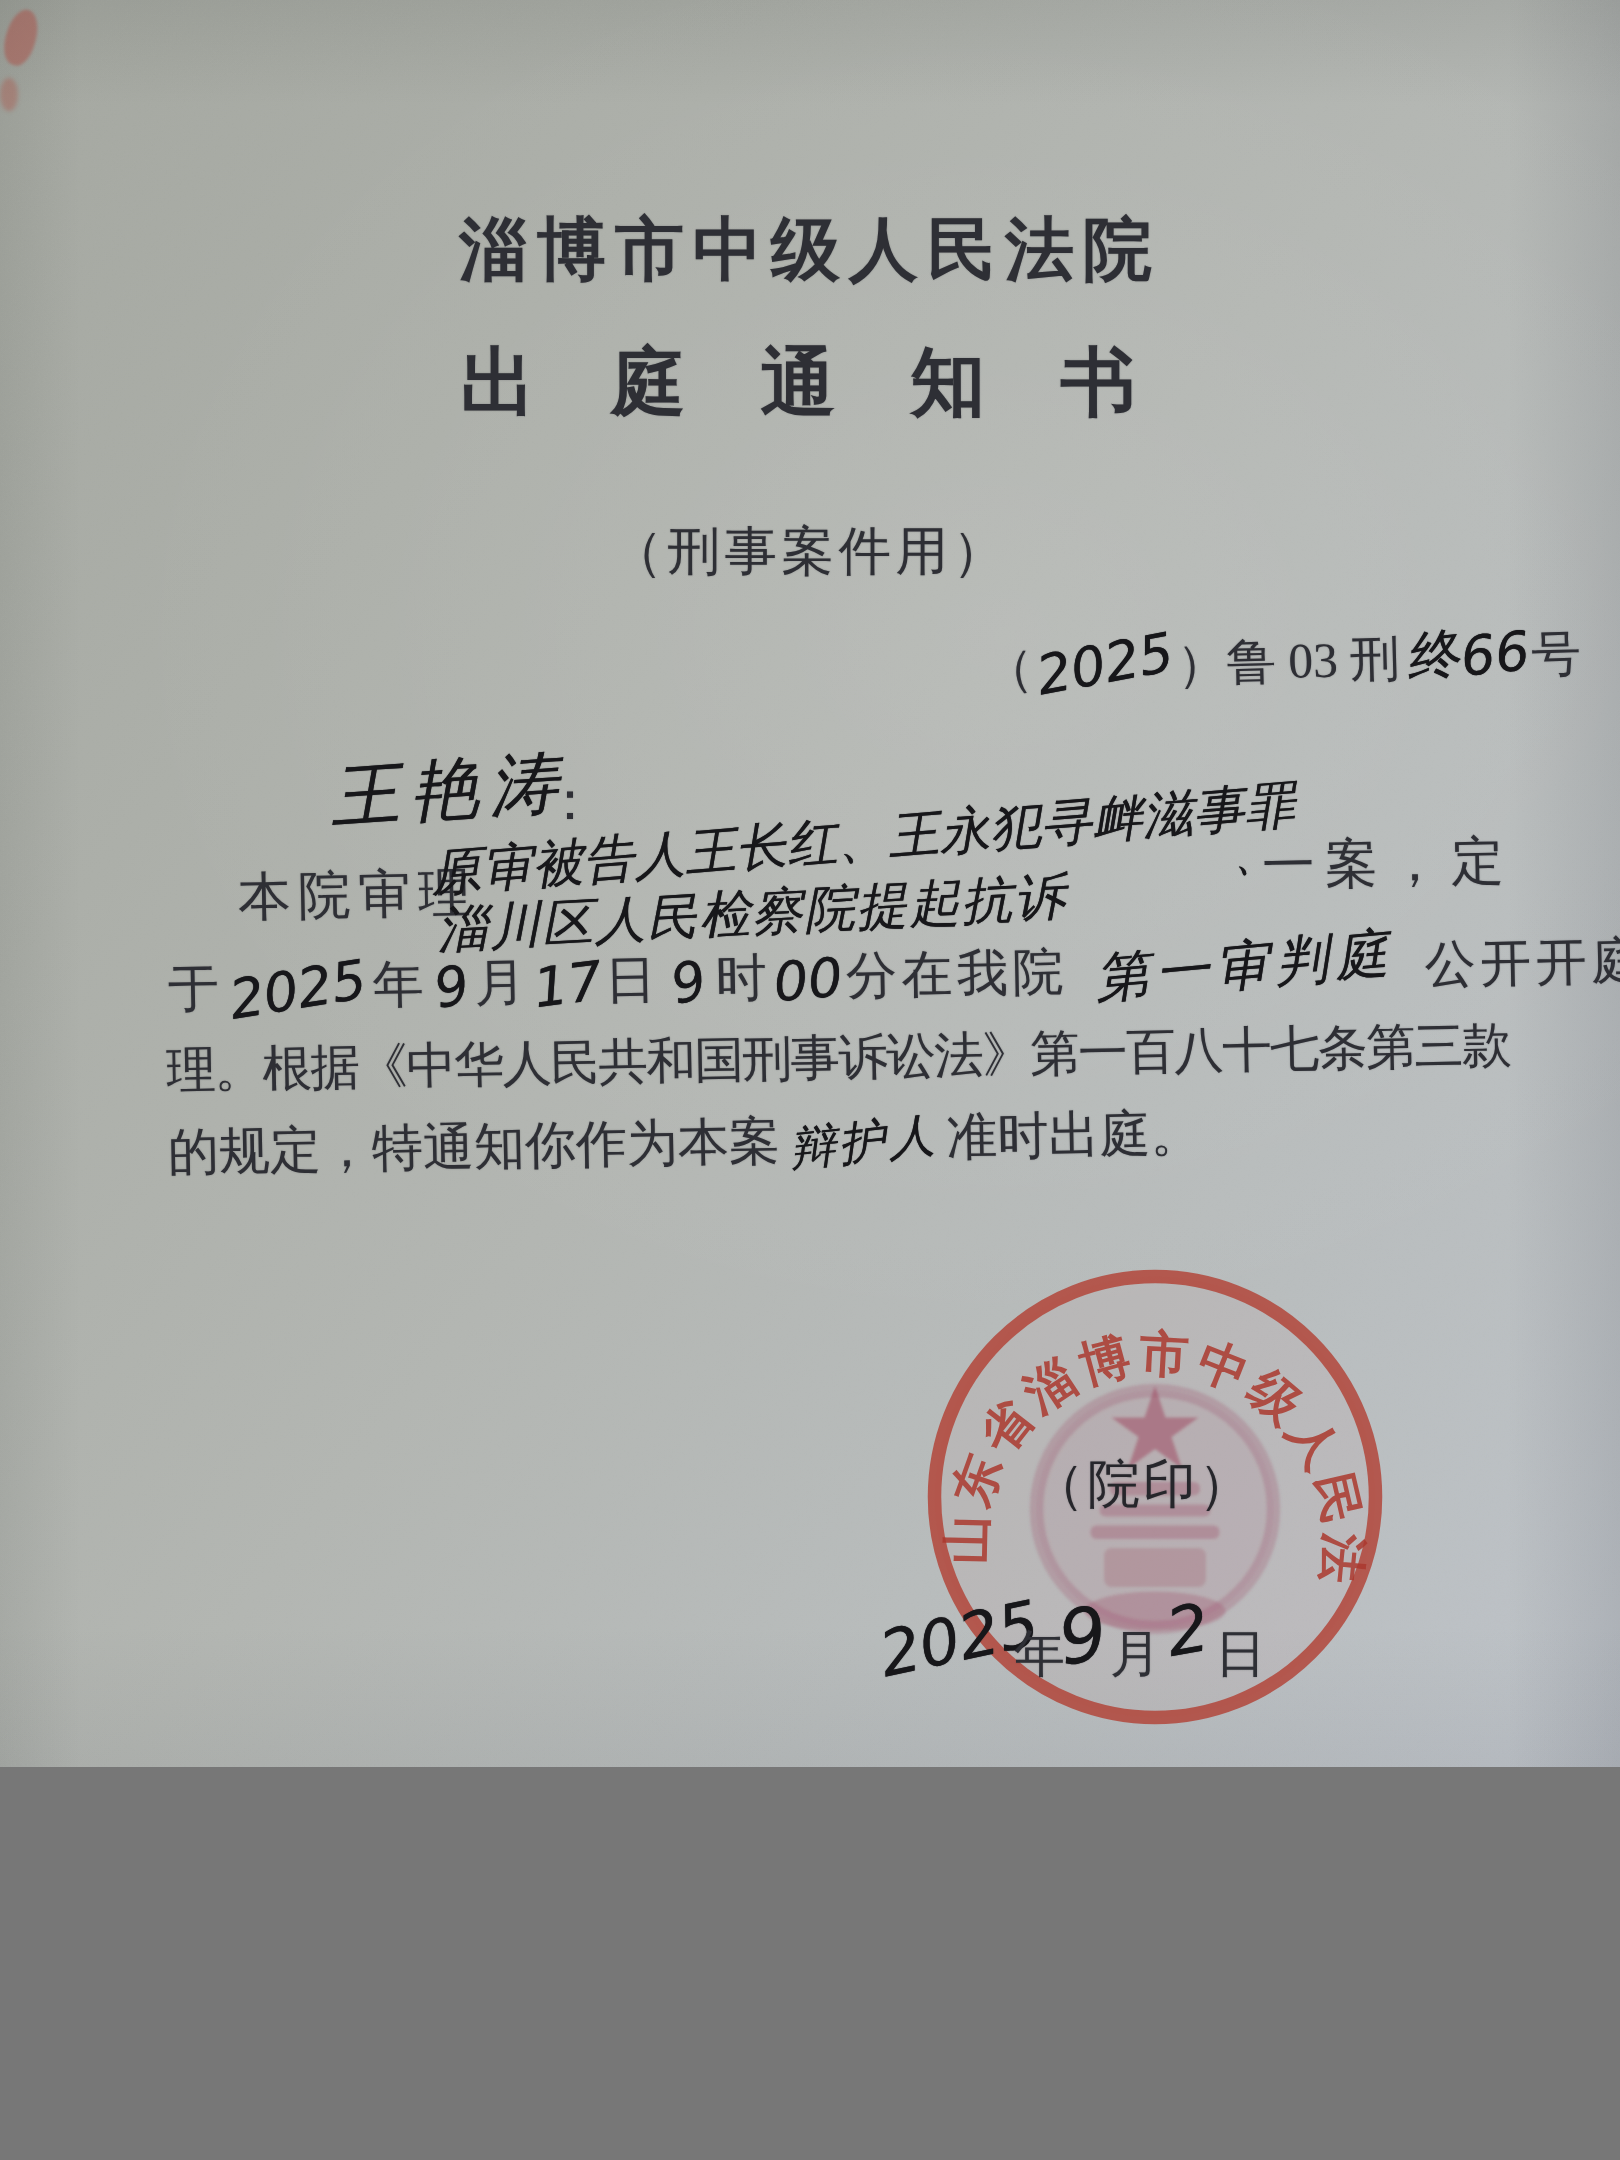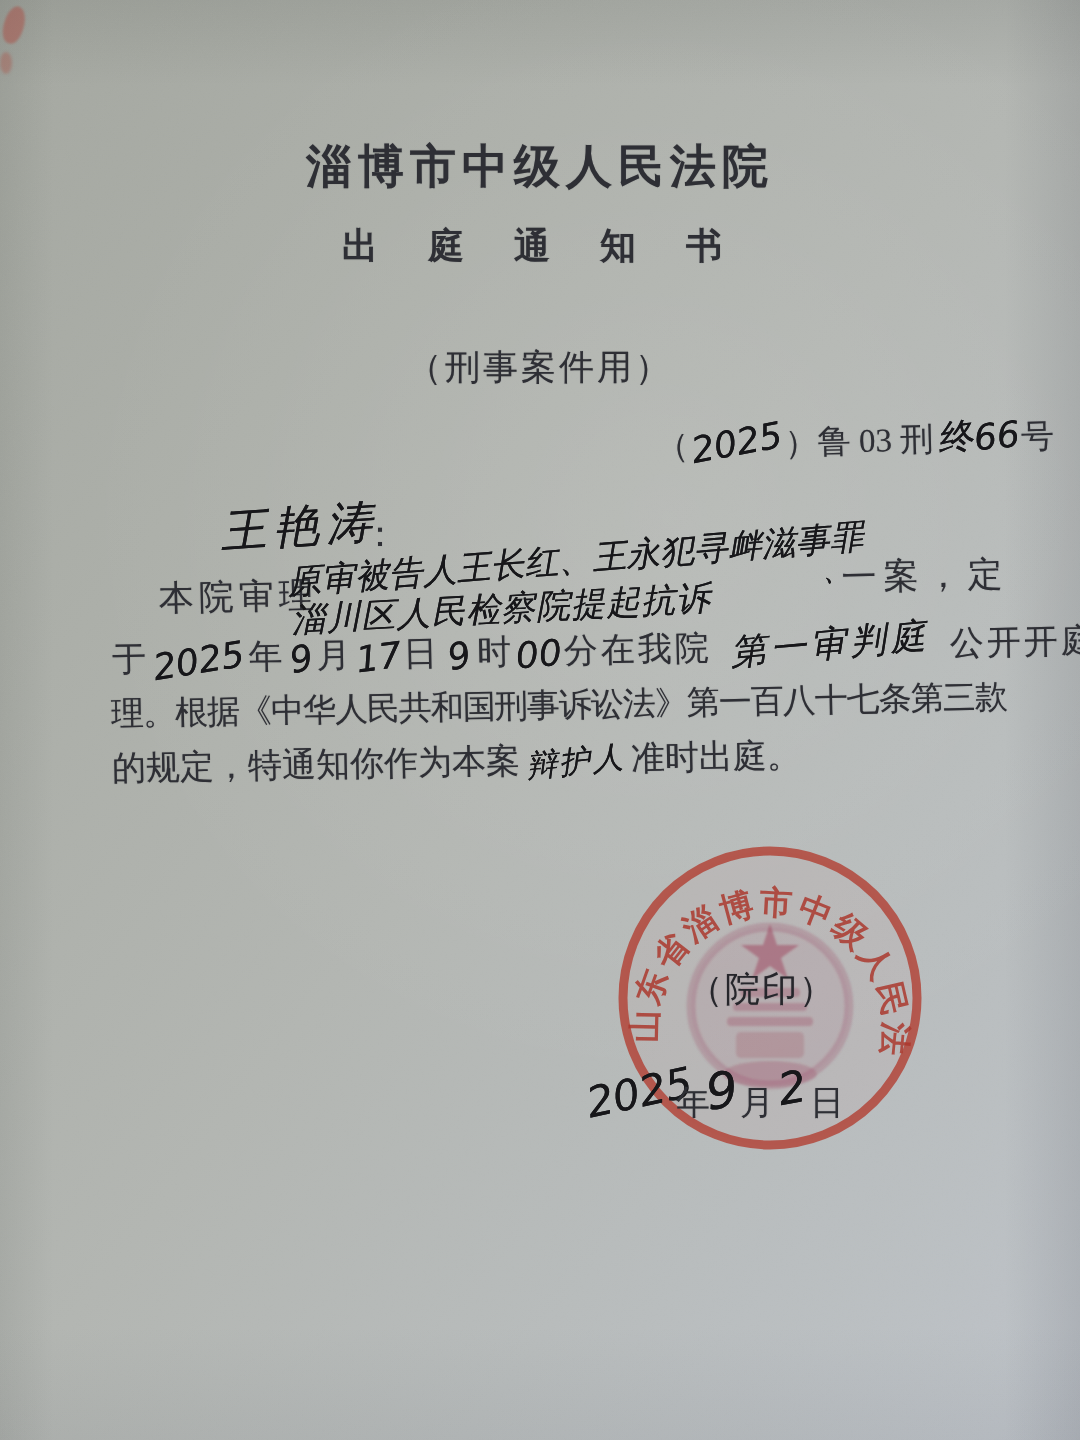--- a/index.html
+++ b/index.html
@@ -1,36 +1,36 @@
 <!DOCTYPE html>
 <html><head>
 <meta charset="utf-8">
 <style>
   html,body{margin:0;padding:0;background:#777;}
   .page{
-    position:relative;width:1080px;height:1440px;overflow:hidden;
+    position:relative;width:1080px;height:1178px;overflow:hidden;
     background:linear-gradient(128deg,#a5a8a1 0%,#acafa9 26%,#b3b6b2 50%,#b8bcbc 72%,#bec3c9 100%);
     font-family:"Liberation Serif","DejaVu Serif",serif;
   }
   .light{
     position:absolute;inset:0;pointer-events:none;z-index:1;
     background:
       radial-gradient(90% 66% at 62% 36%, rgba(255,255,255,0.09), rgba(0,0,0,0) 62%),
       linear-gradient(to right, rgba(25,30,25,0.07), rgba(0,0,0,0) 5%, rgba(0,0,0,0) 93%, rgba(30,32,42,0.10)),
       linear-gradient(to bottom, rgba(25,30,25,0.08), rgba(0,0,0,0) 6%, rgba(0,0,0,0) 92%, rgba(40,45,55,0.06));
   }
   .grain{position:absolute;inset:0;z-index:2;pointer-events:none;opacity:.6;}
   .abs{position:absolute;}
   .pr{color:#2e2f35;text-shadow:0 0 1px rgba(50,52,58,.45);}
   .hw{
     font-family:"DejaVu Sans",sans-serif;font-style:italic;font-weight:500;
     color:#17171a;text-shadow:0 0 .6px #17171a;display:inline-block;
   }
   .court-title{top:136px;left:0;right:0;text-align:center;font-size:46px;font-weight:600;letter-spacing:6px;z-index:3;}
-  .doc-title{top:222px;left:0;right:0;text-align:center;font-size:36px;font-weight:700;letter-spacing:50px;padding-left:34px;z-index:3;}
+  .doc-title{top:222px;left:0;right:0;text-align:center;font-size:50px;font-weight:700;letter-spacing:50px;padding-left:34px;z-index:3;}
   .subtitle{top:332px;left:0;right:0;text-align:center;font-size:35px;letter-spacing:3px;z-index:3;margin-top:12px;}
   .case-line{top:416px;left:656px;font-size:33px;z-index:3;transform:rotate(-1.5deg);white-space:nowrap;}
   .case-line .hw{font-size:36px;}
   .case-hw-year{transform:rotate(-9deg);margin:0 2px;}
   .case-hw-type{transform:rotate(-5deg);margin-left:4px;}
   .case-hw-num{font-size:40px;transform:rotate(-4deg);margin:0 1px;}
   .addr-name{top:496px;left:220px;font-size:46px;letter-spacing:7px;transform:rotate(-4deg);z-index:3;}
   .addr-colon{top:510px;left:362px;font-size:36px;z-index:3;}
   .body-wrap{position:absolute;inset:0;z-index:3;transform:rotate(-1.1deg);transform-origin:520px 660px;}
   .l1a{top:568px;left:160px;font-size:35px;letter-spacing:5px;}

